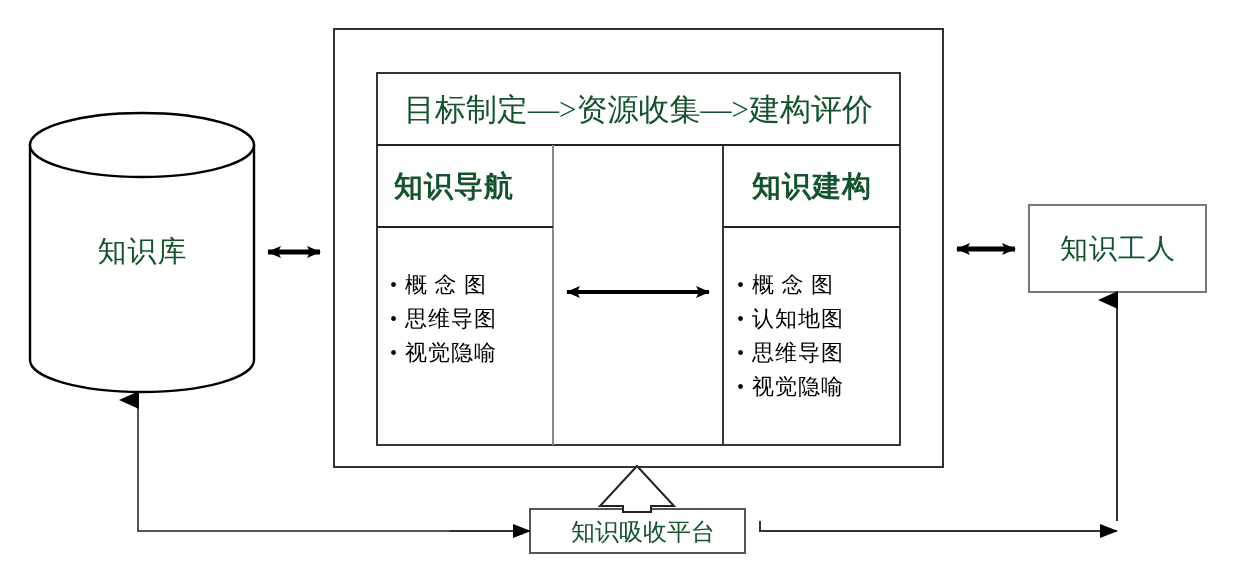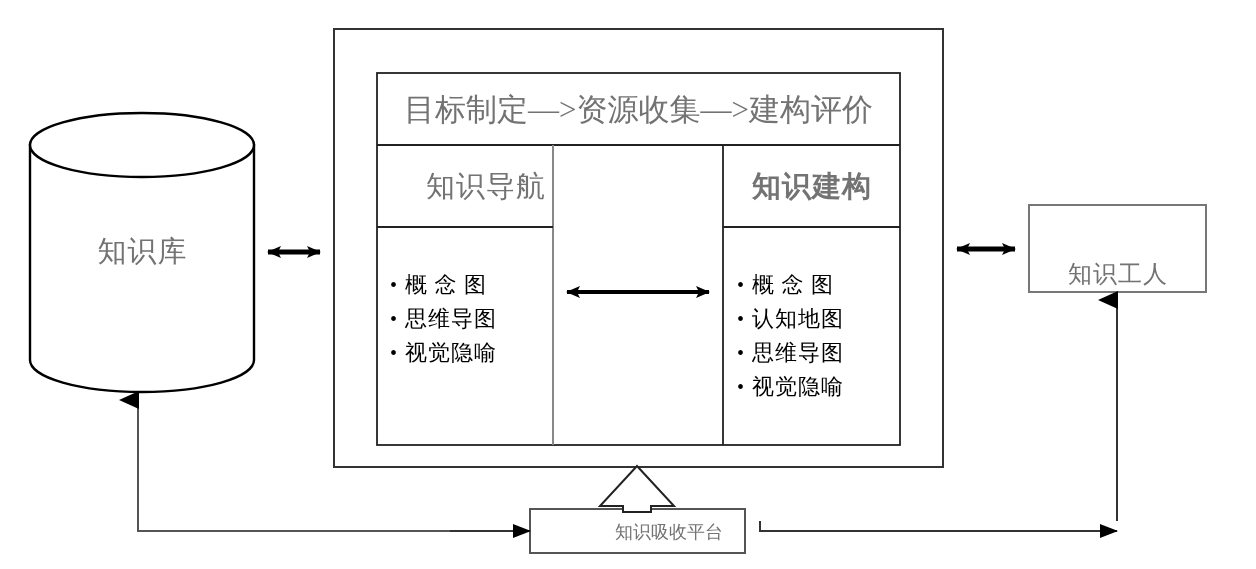--- a/index.html
+++ b/index.html
@@ -21,21 +21,21 @@
     top: 0;
     width: 1256px;
     height: 569px;
   }
   .node-label {
     position: absolute;
     display: flex;
     align-items: center;
     justify-content: center;
     text-align: center;
-    color: #737373;
+    color: #14532d;
     white-space: nowrap;
     pointer-events: none;
   }
   
   #kb-label {
     left: 30px;
     top: 230px;
     width: 225px;
     height: 44px;
     font-size: 29px;
@@ -45,26 +45,27 @@
   #process-header-label {
     left: 378px;
     top: 76px;
     width: 521px;
     height: 68px;
     font-size: 31px;
     letter-spacing: 0px;
   }
   
   #col-left-header-label {
-    left: 399px;
+    left: 367px;
     top: 147px;
     width: 174px;
     height: 79px;
     font-size: 29px;
     letter-spacing: 1px;
+    font-weight: bold;
   }
   #col-right-header-label {
     left: 725px;
     top: 147px;
     width: 174px;
     height: 79px;
     font-size: 29px;
     letter-spacing: 1px;
     font-weight: bold;
   }
@@ -90,31 +91,30 @@
     vertical-align: baseline;
   }
   #list-left { left: 390px; top: 268px; }
   #list-right { left: 737px; top: 268px; }
   
   #worker-label {
     left: 1030px;
     top: 206px;
     width: 176px;
     height: 86px;
-    font-size: 24px;
-    letter-spacing: 1px;
-    margin-top: 25px;
+    font-size: 28px;
+    letter-spacing: 1px;
   }
   
   #platform-label {
-    left: 562px;
+    left: 536px;
     top: 510px;
     width: 214px;
     height: 43px;
-    font-size: 18px;
+    font-size: 24px;
     letter-spacing: 0px;
   }
 </style>
 </head>
 <body>
 
 <div id="canvas">
 
   <svg id="svg-layer" viewBox="0 0 1256 569">
     <defs>

